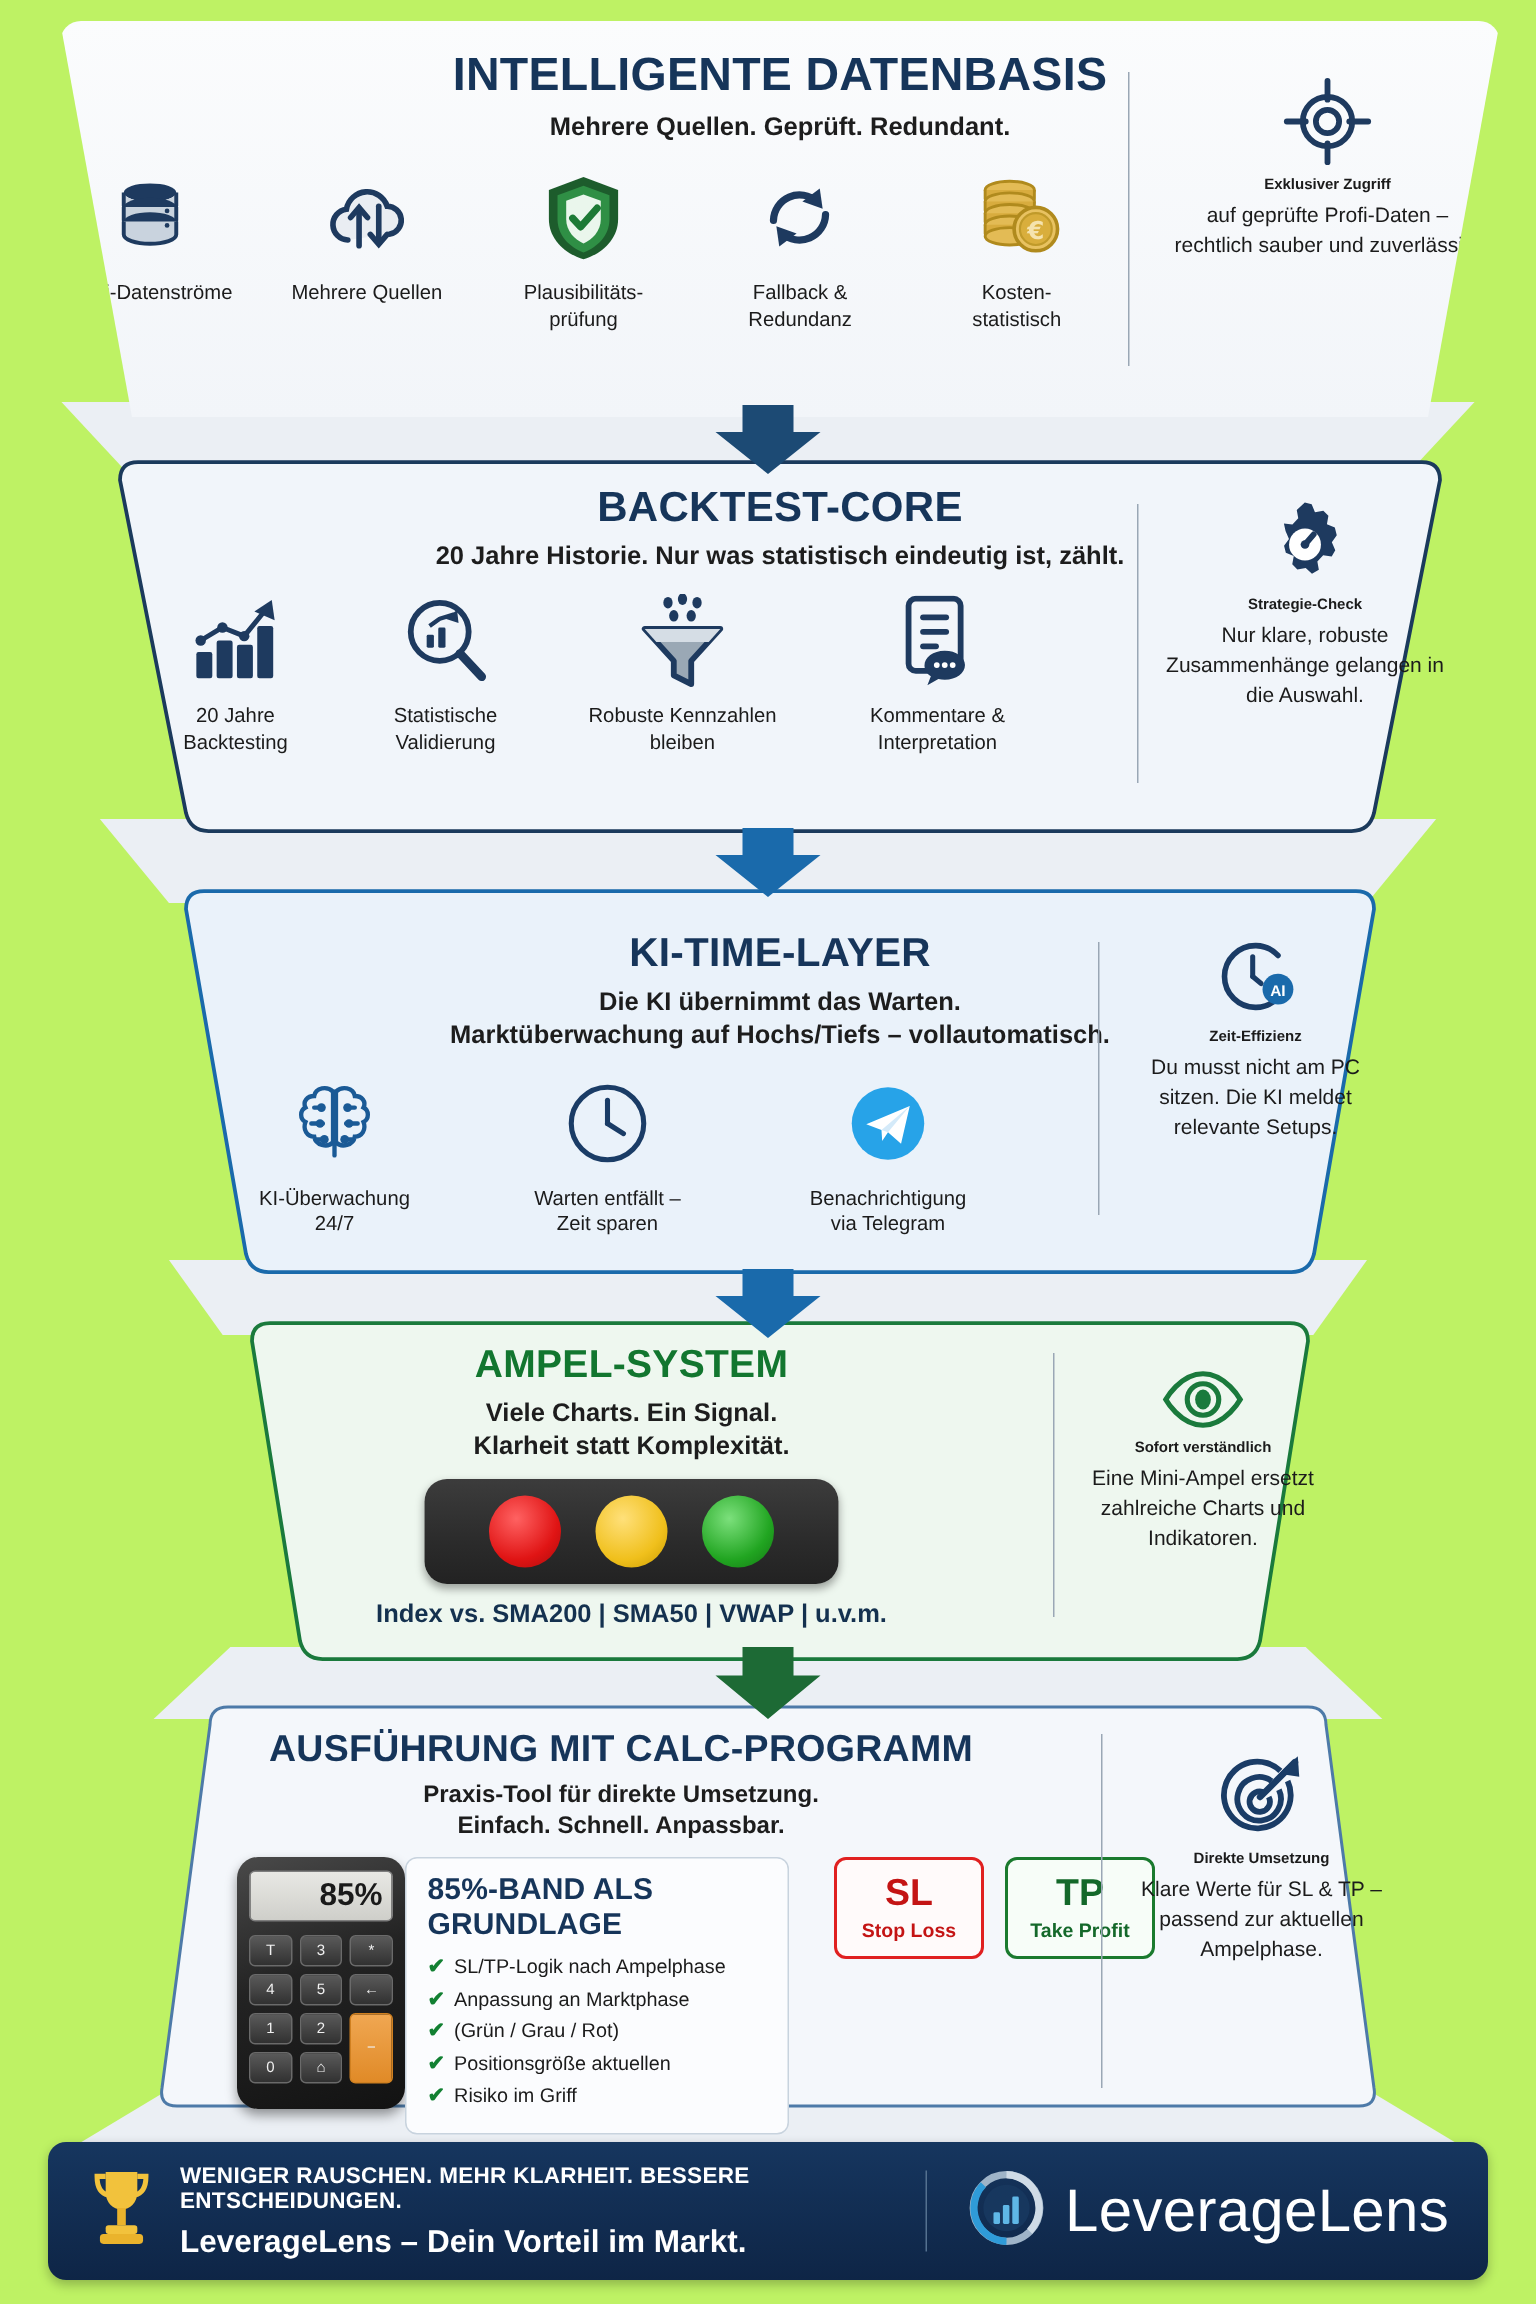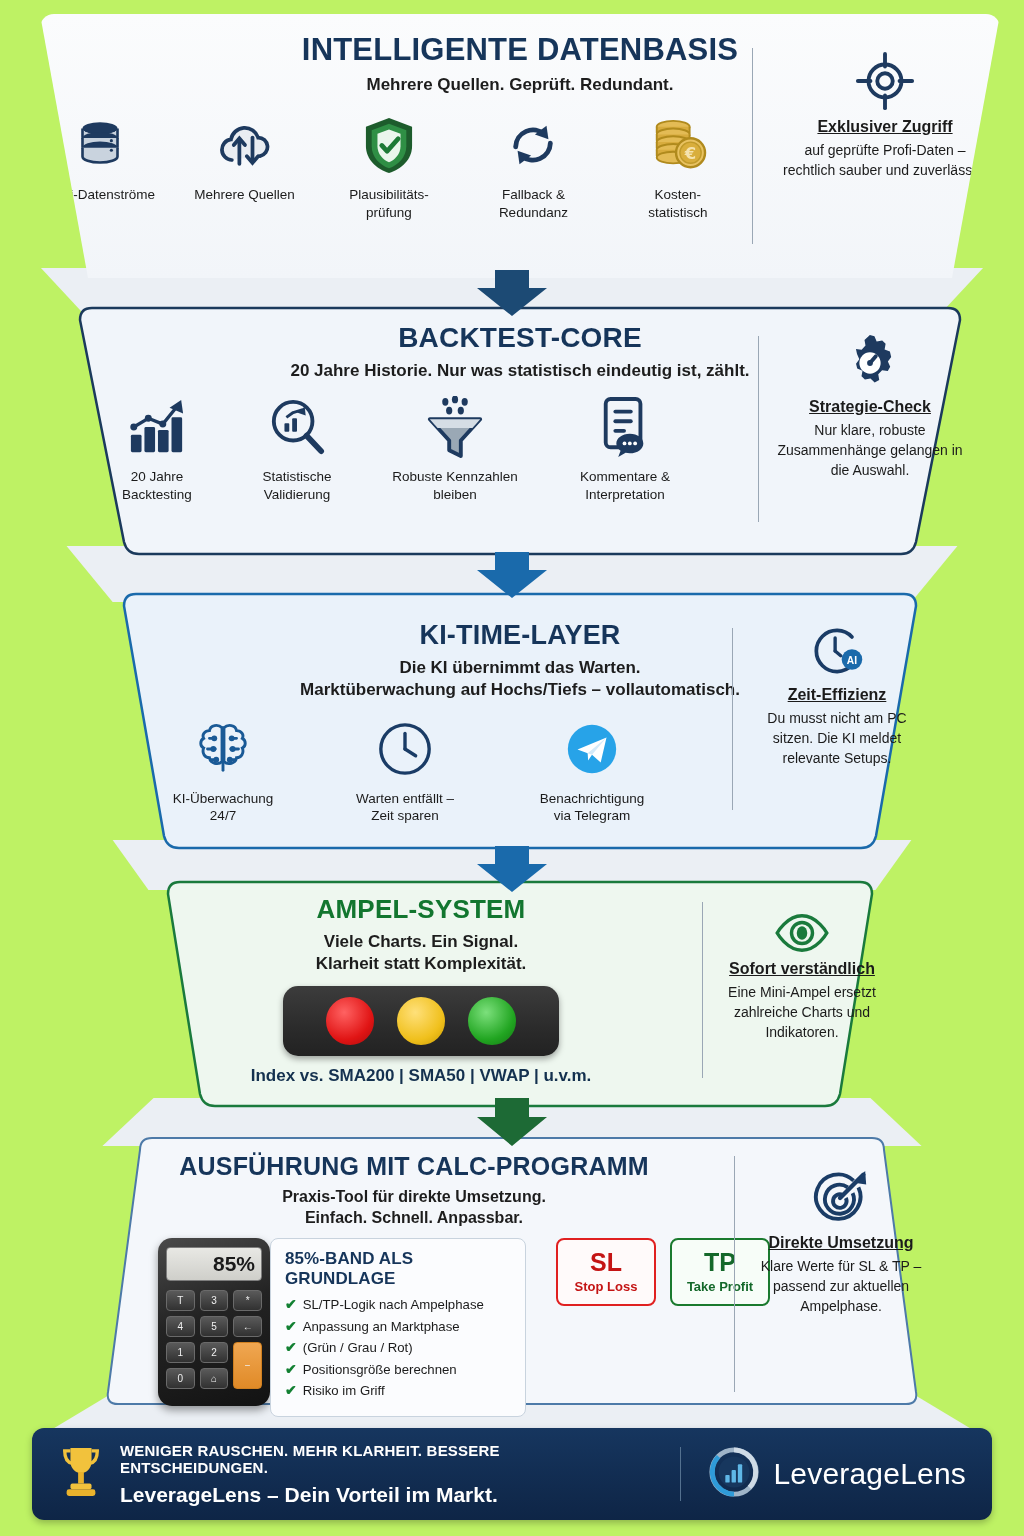--- a/index.html
+++ b/index.html
@@ -90,21 +90,21 @@
   .icon { height: 66px; display:flex; align-items:center; justify-content:center; }
   .icon svg { display: block; }
 
   
   .callout {
     position: absolute;
     text-align: center;
     color: #1b1b1b;
   }
   .callout .ci { display:flex; justify-content:center; margin-bottom: 6px;}
-  .callout .ct { font-weight: bold; font-size: 16px; margin-bottom: 5px; text-decoration: underline; }
+  .callout .ct { font-weight: bold; font-size: 10px; margin-bottom: 5px; }
   .callout .cb { font-size: 14px; line-height: 1.42; }
   .divider {
     position: absolute;
     width: 1px;
     background: #9aa7b5;
   }
 
   
   .arrow { position: absolute; z-index: 5; }
 
@@ -146,21 +146,21 @@
     background: linear-gradient(180deg,#5a5a5a,#313131);
     display: flex; align-items: center; justify-content: center;
     border: 1px solid #6a6a6a;
   }
   .key.or { background: linear-gradient(180deg,#f0a752,#e08a27); border-color:#d08020; grid-row: span 2; height: 47px;}
 
   .bandbox {
     border: 1px solid #c8d3de; border-radius: 8px; background: #fbfcfe;
     padding: 10px 14px 12px; width: 256px; flex: none;
   }
-  .bandbox h4 { font-size: 17px; color: #16355a; margin-bottom: 7px; letter-spacing:.1px;}
+  .bandbox h4 { font-size: 20px; color: #16355a; margin-bottom: 7px; letter-spacing:.1px;}
   .bandbox li { list-style: none; font-size: 13.2px; color: #1b1b1b;
                 margin: 5.5px 0; display: flex; gap: 6px; align-items: baseline; }
   .chk { color: #128032; font-weight: bold; font-size: 14px; }
 
   .sltp { display: flex; flex-direction: row; gap: 14px; margin-left: 30px; flex:none; }
   .sltp-box {
     width: 100px; height: 68px; border-radius: 8px;
     display: flex; flex-direction: column; align-items: center; justify-content: center;
   }
   .sltp-box .big { font-size: 25px; font-weight: bold; line-height: 1; }
@@ -174,21 +174,21 @@
     background: linear-gradient(180deg,#16365f 0%, #0e2546 100%);
     border-radius: 12px;
     display: flex; align-items: center; padding: 0 26px;
     box-shadow: 0 3px 7px rgba(0,0,0,.25);
   }
   #footer .ftext { margin-left: 16px; }
   #footer .l1 { color: #ffffff; font-weight: bold; font-size: 15px; letter-spacing:.2px; }
   #footer .l2 { color: #ffffff; font-weight: bold; font-size: 21px; margin-top: 7px; }
   .fdivider { width:1px; height:54px; background:#54718f; margin-left: 30px; }
   .brand { display:flex; align-items:center; gap: 12px; margin-left: 26px; }
-  .brand .bn { color: #ffffff; font-size: 30px; letter-spacing: .2px; }
+  .brand .bn { color: #ffffff; font-size: 40px; letter-spacing: .2px; }
 </style>
 </head>
 <body>
 
 <div id="page">
 
   <div class="wedge" style="left:0;top:268px;width:1024px;height:44px;
               clip-path:polygon(4% 0, 96% 0, 92% 100%, 8% 100%);
               background:#ebeff4;"></div>
   <div class="wedge" style="left:0;top:546px;width:1024px;height:56px;
@@ -605,21 +605,21 @@
             <li>
                 <span class="chk">✔</span>
                 <span>Anpassung an Marktphase</span>
               </li>
             <li>
                 <span class="chk">✔</span>
                 <span>(Grün / Grau / Rot)</span>
               </li>
             <li>
                 <span class="chk">✔</span>
-                <span>Positionsgröße berechnen</span>
+                <span>Positionsgröße aktuellen</span>
               </li>
             <li>
                 <span class="chk">✔</span>
                 <span>Risiko im Griff</span>
               </li>
           </ul>
         </div>
 
         <div class="sltp">
           <div class="sltp-box sl">

